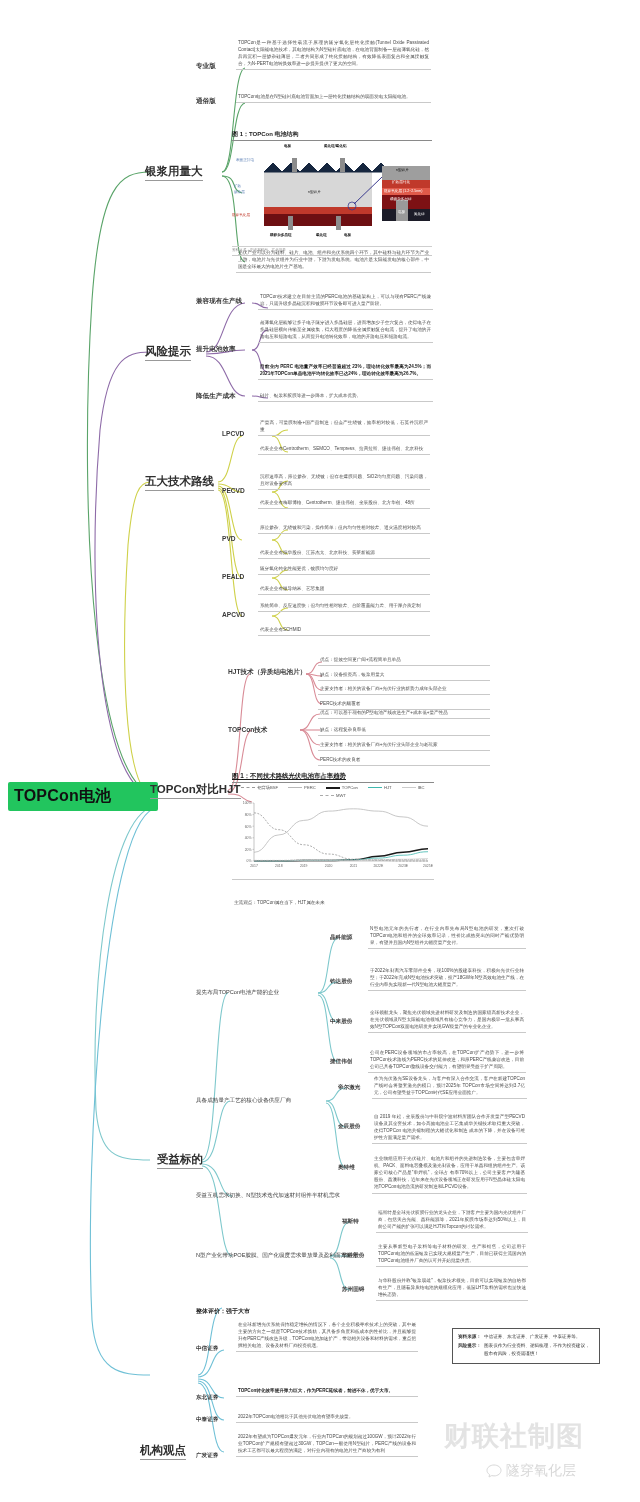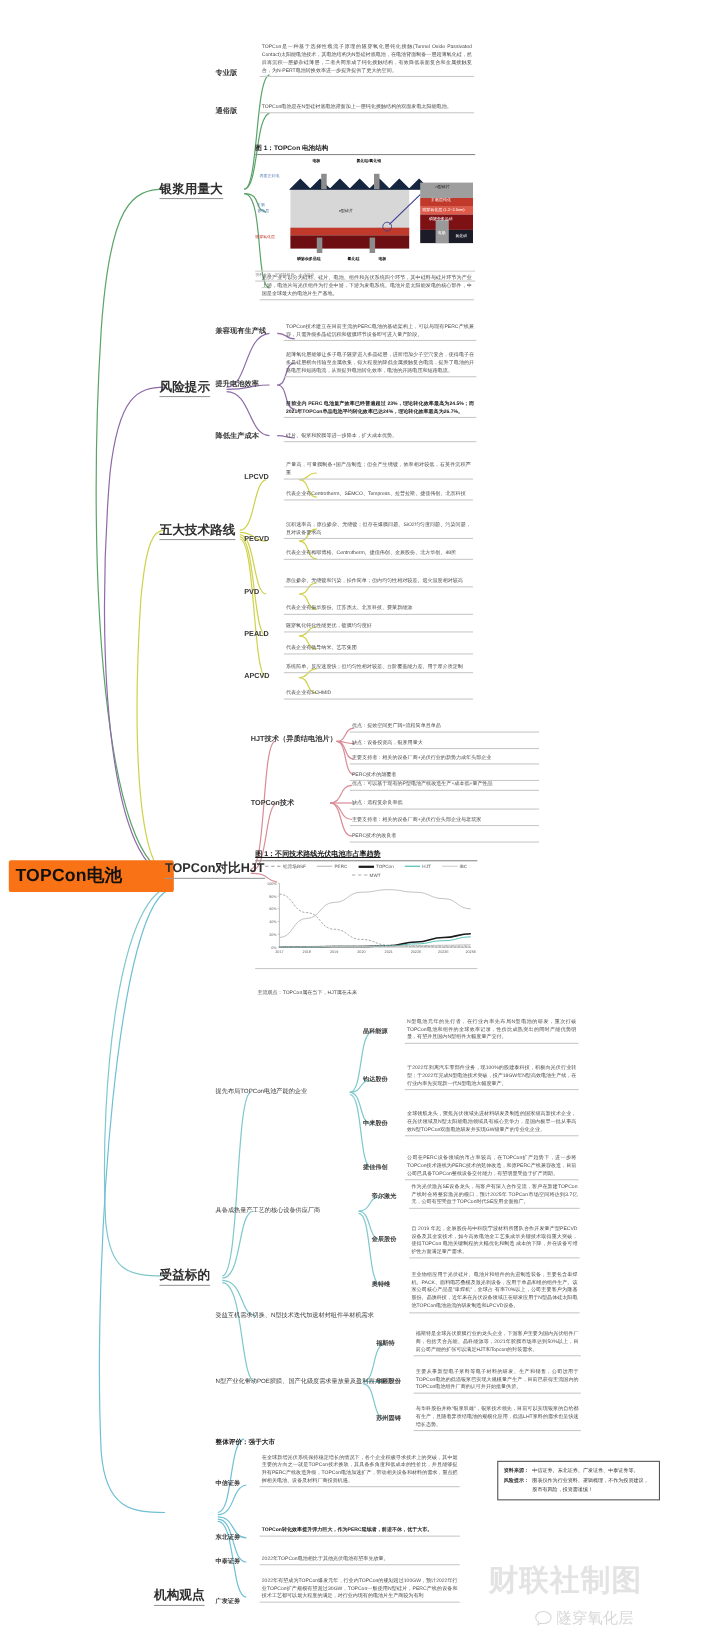--- a/index.html
+++ b/index.html
@@ -8,21 +8,21 @@
     background:#ffffff;
     font-family:"Liberation Sans","DejaVu Sans",sans-serif;
     color:#2b2b2b;
   }
   #mindmap-svg{position:absolute;left:0;top:0;width:640px;height:1502px;pointer-events:none;}
   .node{position:absolute;box-sizing:border-box;}
 
   
   .root{
     left:8px;top:782px;width:150px;
-    background:#f97316;color:#111;
+    background:#22c55e;color:#111;
     font-size:16px;font-weight:bold;letter-spacing:.2px;
     padding:4px 6px;border-radius:2px;text-align:left;
   }
 
   
   .l1{font-size:11.5px;font-weight:bold;color:#2f2f2f;border-bottom:1.4px solid #999;padding-bottom:1px;white-space:nowrap;}
 
   
   .l2{font-size:6.6px;color:#3a3a3a;white-space:nowrap;font-weight:bold;}
   .l2.thin{font-weight:normal;}
@@ -326,21 +326,21 @@
       <path d="M22,53.3 C34.42857142857143,53.3 34.42857142857143,35.900000000000006 46.85714285714286,35.900000000000006 C59.28571428571429,35.900000000000006 59.28571428571429,21.400000000000002 71.71428571428572,21.400000000000002 C84.14285714285714,21.400000000000002 84.14285714285714,12.120000000000001 96.57142857142857,12.120000000000001 C109,12.120000000000001 109,9.799999999999999 121.42857142857143,9.799999999999999 C133.85714285714286,9.799999999999999 133.85714285714286,12.120000000000001 146.28571428571428,12.120000000000001 C158.71428571428572,12.120000000000001 158.71428571428572,17.92 171.14285714285714,17.92 C183.57142857142856,17.92 183.57142857142856,27.200000000000003 196,27.200000000000003" fill="none" stroke="#b9b9b9" stroke-width="0.8"></path>
       <path d="M22,62 C34.42857142857143,62 34.42857142857143,62 46.85714285714286,62 C59.28571428571429,62 59.28571428571429,61.42 71.71428571428572,61.42 C84.14285714285714,61.42 84.14285714285714,61.42 96.57142857142857,61.42 C109,61.42 109,60.839999999999996 121.42857142857143,60.839999999999996 C133.85714285714286,60.839999999999996 133.85714285714286,57.36 146.28571428571428,57.36 C158.71428571428572,57.36 158.71428571428572,53.3 171.14285714285714,53.3 C183.57142857142856,53.3 183.57142857142856,49.82 196,49.82" fill="none" stroke="#1a1a1a" stroke-width="1.5"></path>
       <path d="M22,62 C34.42857142857143,62 34.42857142857143,62 46.85714285714286,62 C59.28571428571429,62 59.28571428571429,61.42 71.71428571428572,61.42 C84.14285714285714,61.42 84.14285714285714,61.42 96.57142857142857,61.42 C109,61.42 109,60.839999999999996 121.42857142857143,60.839999999999996 C133.85714285714286,60.839999999999996 133.85714285714286,59.099999999999994 146.28571428571428,59.099999999999994 C158.71428571428572,59.099999999999994 158.71428571428572,56.2 171.14285714285714,56.2 C183.57142857142856,56.2 183.57142857142856,52.72 196,52.72" fill="none" stroke="#3fb8ae" stroke-width="0.8"></path>
       <path d="M22,62 C34.42857142857143,62 34.42857142857143,62 46.85714285714286,62 C59.28571428571429,62 59.28571428571429,61.42 71.71428571428572,61.42 C84.14285714285714,61.42 84.14285714285714,61.42 96.57142857142857,61.42 C109,61.42 109,61.42 121.42857142857143,61.42 C133.85714285714286,61.42 133.85714285714286,60.839999999999996 146.28571428571428,60.839999999999996 C158.71428571428572,60.839999999999996 158.71428571428572,60.26 171.14285714285714,60.26 C183.57142857142856,60.26 183.57142857142856,59.68 196,59.68" fill="none" stroke="#cccccc" stroke-width="0.8"></path>
       <path d="M22,61.42 C34.42857142857143,61.42 34.42857142857143,61.42 46.85714285714286,61.42 C59.28571428571429,61.42 59.28571428571429,60.839999999999996 71.71428571428572,60.839999999999996 C84.14285714285714,60.839999999999996 84.14285714285714,60.839999999999996 96.57142857142857,60.839999999999996 C109,60.839999999999996 109,60.839999999999996 121.42857142857143,60.839999999999996 C133.85714285714286,60.839999999999996 133.85714285714286,60.839999999999996 146.28571428571428,60.839999999999996 C158.71428571428572,60.839999999999996 158.71428571428572,60.839999999999996 171.14285714285714,60.839999999999996 C183.57142857142856,60.839999999999996 183.57142857142856,60.839999999999996 196,60.839999999999996" fill="none" stroke="#aaaaaa" stroke-width="0.8" stroke-dasharray="3,1,1,1"></path>
     </svg>
 </div>
 
 <div class="chart-note">主流观点：TOPCon属在当下，HJT属在未来</div>
 
-<div class="node l1" style="left:145px;top:1152px;">受益标的</div>
+<div class="node l1" style="left:157px;top:1152px;">受益标的</div>
 
 <div class="node l2 thin" style="left:196px;top:989px;font-size:5.6px;">提先布局TOPCon电池产能的企业</div>
 <div class="node l2" style="left:330px;top:934px;font-size:5.6px;">晶科能源</div>
 <div class="node leaf" style="left:368px;top:924px;width:158px;">N型电池元年的先行者，在行业内率先布局N型电池的研发，重次打破TOPCon电池和组件的全球效率记录，性价比成熟突出的同时产能优势明显，有望并且国内N型组件大幅度量产交付。</div>
 <div class="node l2" style="left:330px;top:978px;font-size:5.6px;">钧达股份</div>
 <div class="node leaf" style="left:368px;top:966px;width:158px;">于2022年剥离汽车零部件业务，现100%的股建泰科技，积极向光伏行业转型；于2022年完成N型电池技术突破，投产18GW年N型高效电池生产线，在行业内率先实现新一代N型电池大幅度量产。</div>
 <div class="node l2" style="left:330px;top:1018px;font-size:5.6px;">中来股份</div>
 <div class="node leaf" style="left:368px;top:1008px;width:158px;">全球领航龙头，聚焦光伏领域先进材料研发及制造的国家级高新技术企业，在光伏领域及N型太阳能电池领域具有核心竞争力，是国内极早一批从事高效N型TOPCon双面电池研发并实现GW级量产的专业化企业。</div>
 <div class="node l2" style="left:330px;top:1058px;font-size:5.6px;">捷佳伟创</div>
 <div class="node leaf" style="left:368px;top:1048px;width:158px;">公司在PERC设备领域的市占率较高，在TOPCon扩产趋势下，进一步将TOPCon技术路线为PERC技术的延伸改造，和原PERC产线兼容改造，目前公司已具备TOPCon整线设备交付能力，有望明显受益于扩产周期。</div>

